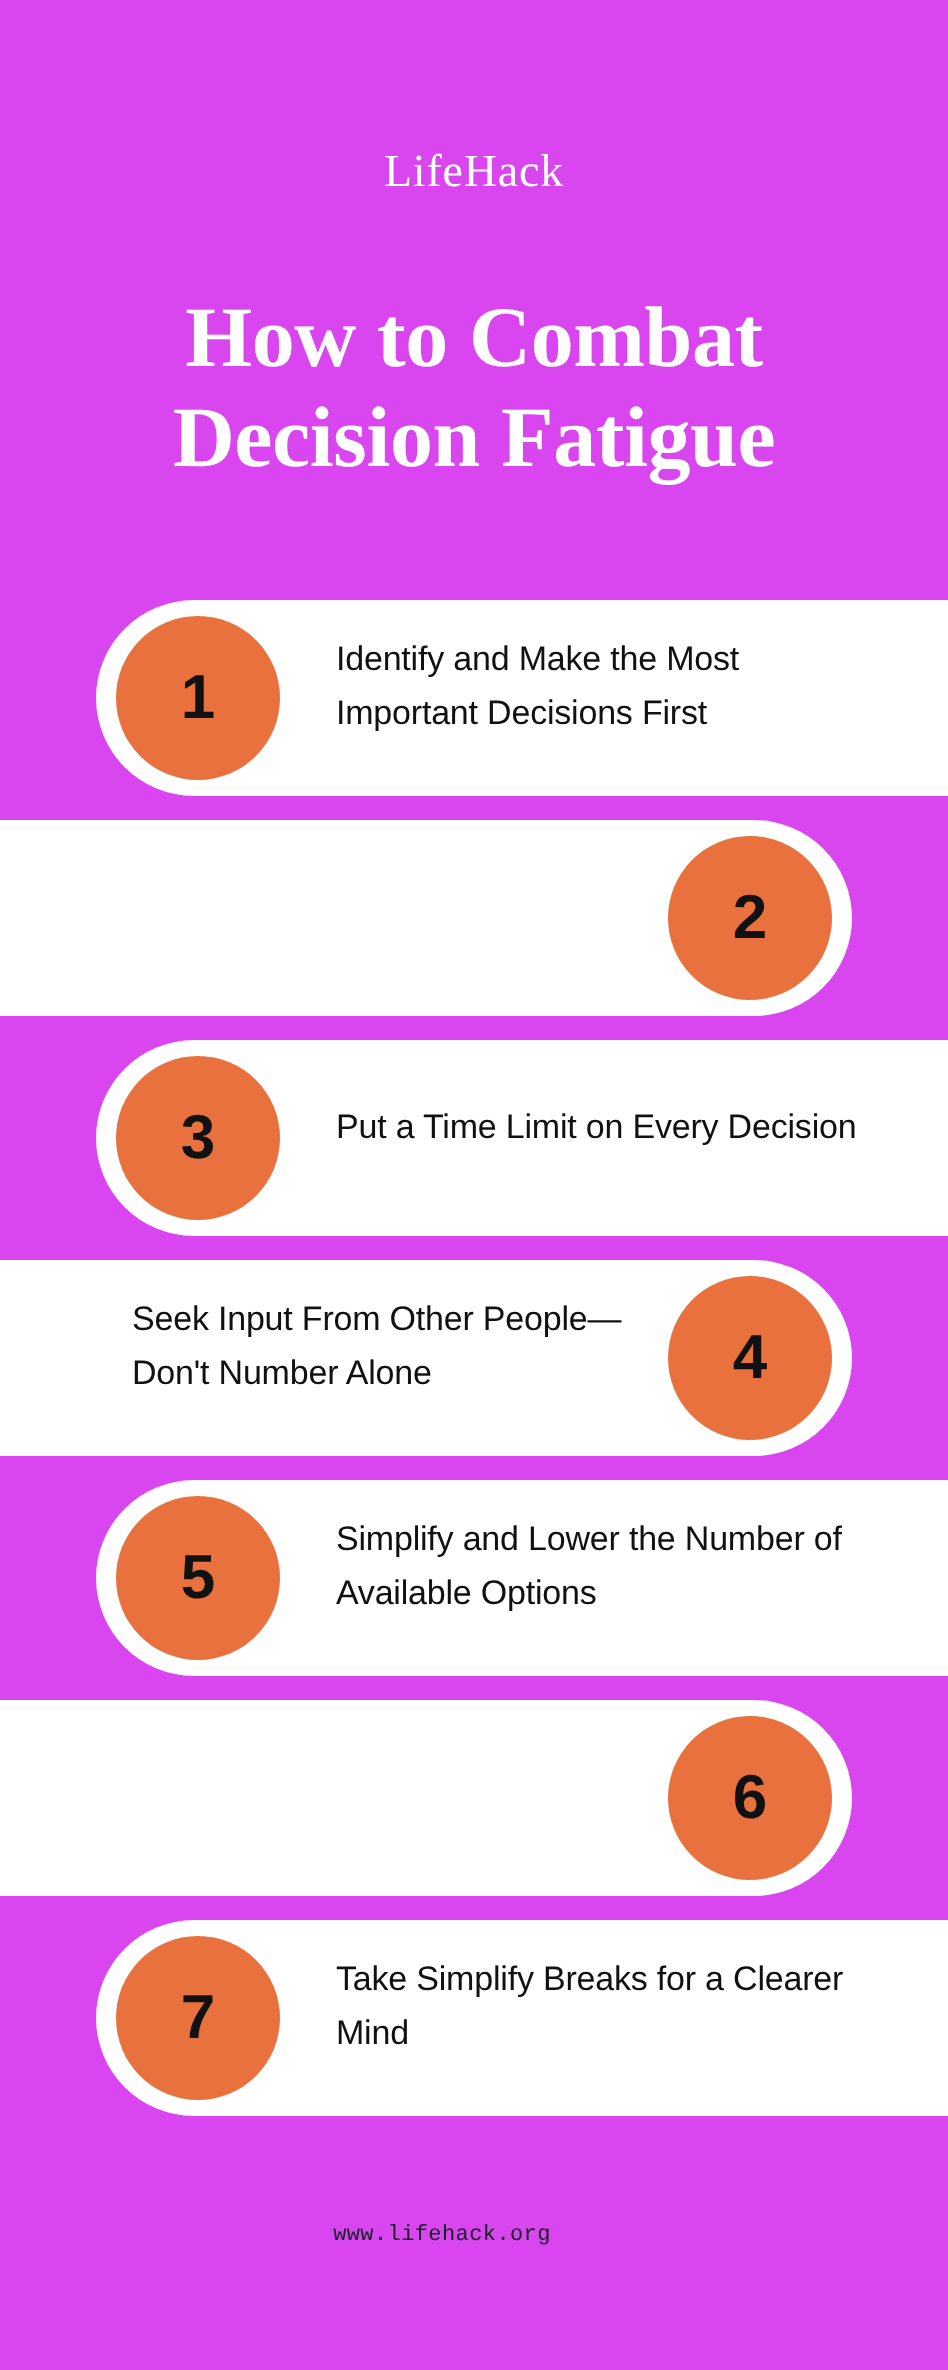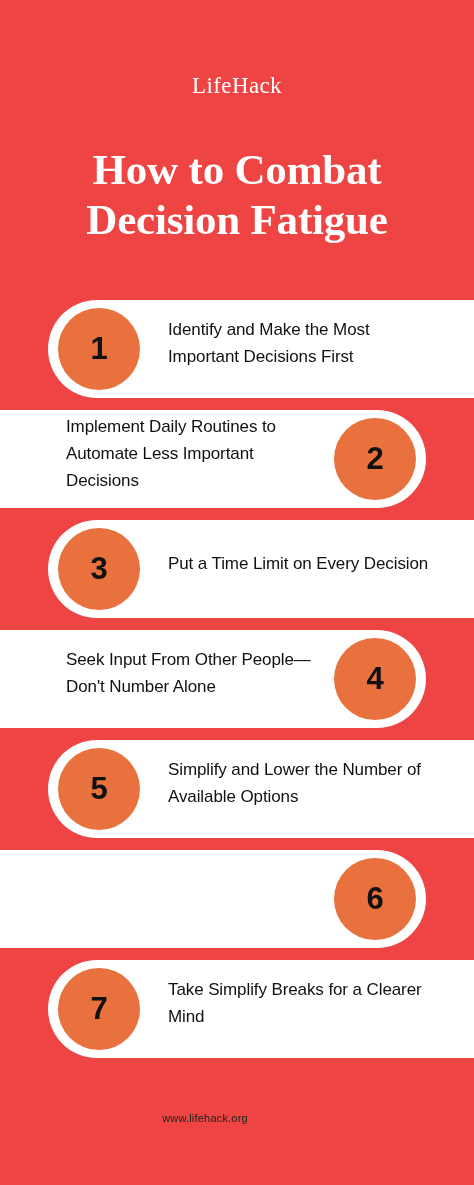--- a/index.html
+++ b/index.html
@@ -11,21 +11,21 @@
     height: 1185px;
     overflow: hidden;
     background: #2c6455;
     font-family: "Liberation Sans", sans-serif;
     -webkit-font-smoothing: antialiased;
   }
   .poster {
     position: relative;
     width: 474px;
     height: 1185px;
-    background: #ef4444;
+    background: #d946ef;
     box-sizing: border-box;
   }
 
   
   .brand {
     position: absolute;
     top: 74px;
     left: 0;
     width: 474px;
     text-align: center;
@@ -115,24 +115,25 @@
   .row.left .row-text  { left: 168px; width: 276px; }
   .row.right .row-text { left: 66px;  width: 254px; }
 
   
   .footer {
     position: absolute;
     top: 1112px;
     left: 0;
     width: 410px;
     text-align: center;
-    font-family: Liberation Sans, sans-serif;
+    font-family: Liberation Mono, monospace;
     font-size: 11px;
     letter-spacing: 0.2px;
     color: #14241f;
+    padding-left: 16px;
   }
 </style>
 </head>
 <body>
 
 <div class="poster">
 
   <div class="brand">LifeHack</div>
 
   <div class="title">
@@ -142,21 +143,20 @@
 
   <div class="list">
       <div class="row left">
         <div class="card"></div>
         <div class="badge">1</div>
         <div class="row-text">Identify and Make the Most Important Decisions First</div>
       </div>
       <div class="row right">
         <div class="card"></div>
         <div class="badge">2</div>
-        <div class="row-text">Implement Daily Routines to Automate Less Important Decisions</div>
       </div>
       <div class="row left">
         <div class="card"></div>
         <div class="badge">3</div>
         <div class="row-text">Put a Time Limit on Every Decision</div>
       </div>
       <div class="row right">
         <div class="card"></div>
         <div class="badge">4</div>
         <div class="row-text">Seek Input From Other People—Don't Number Alone</div>

